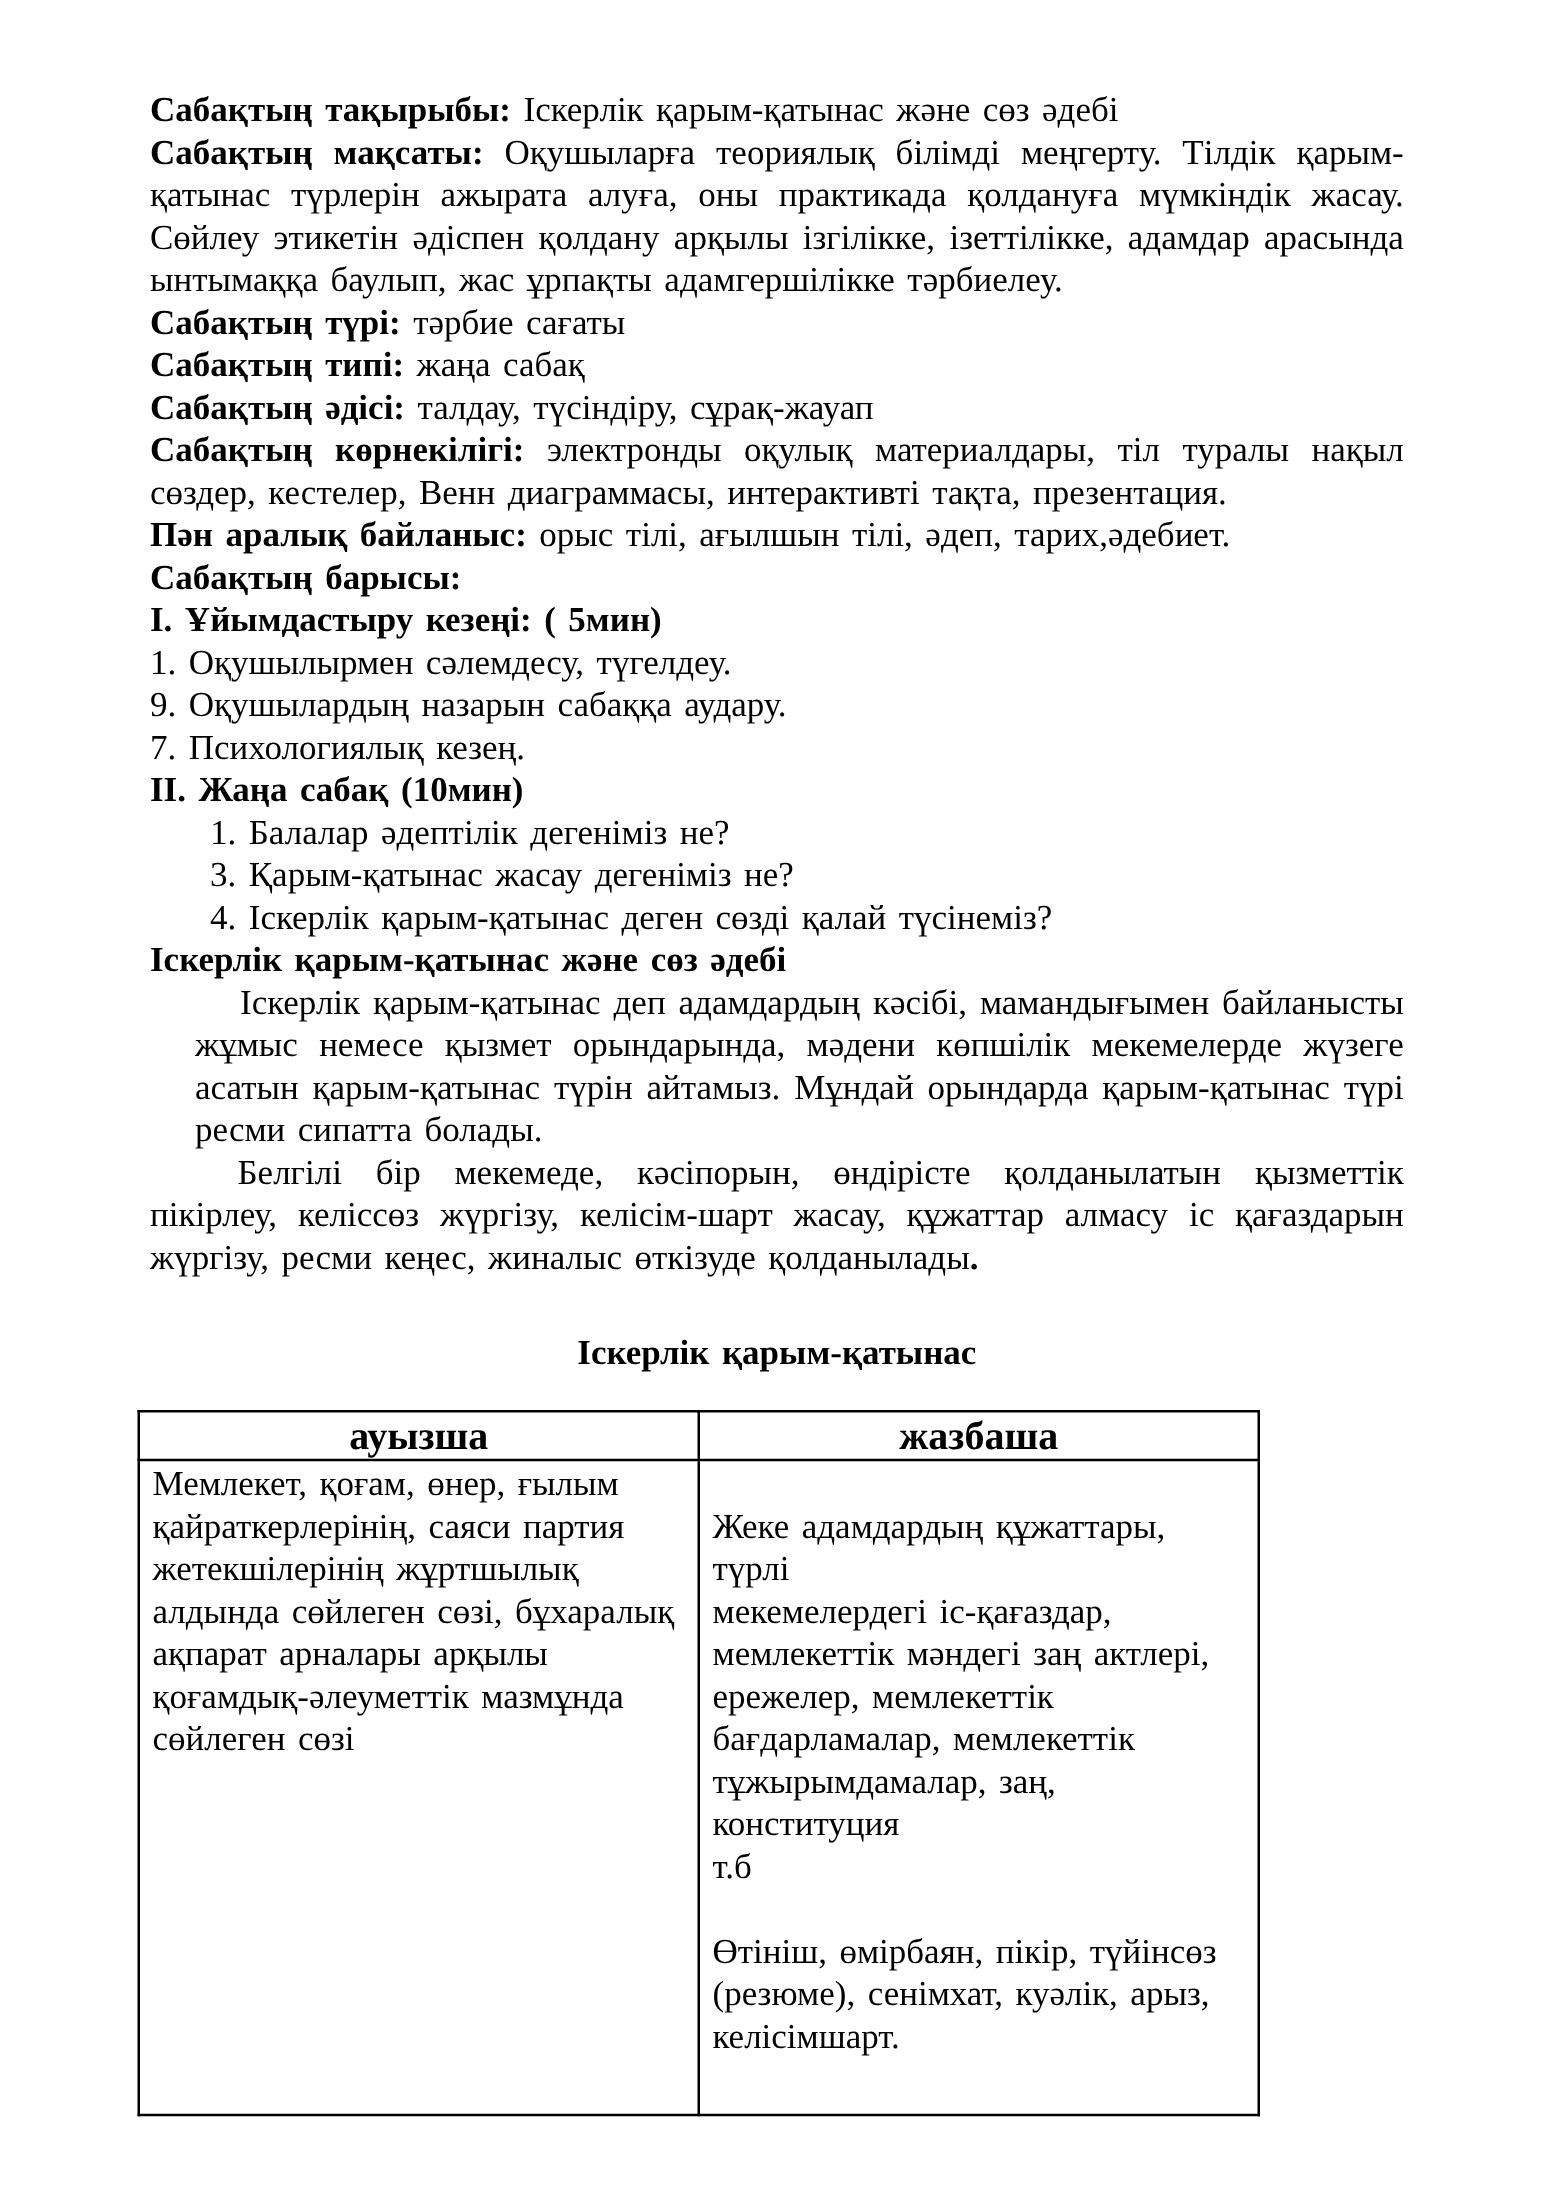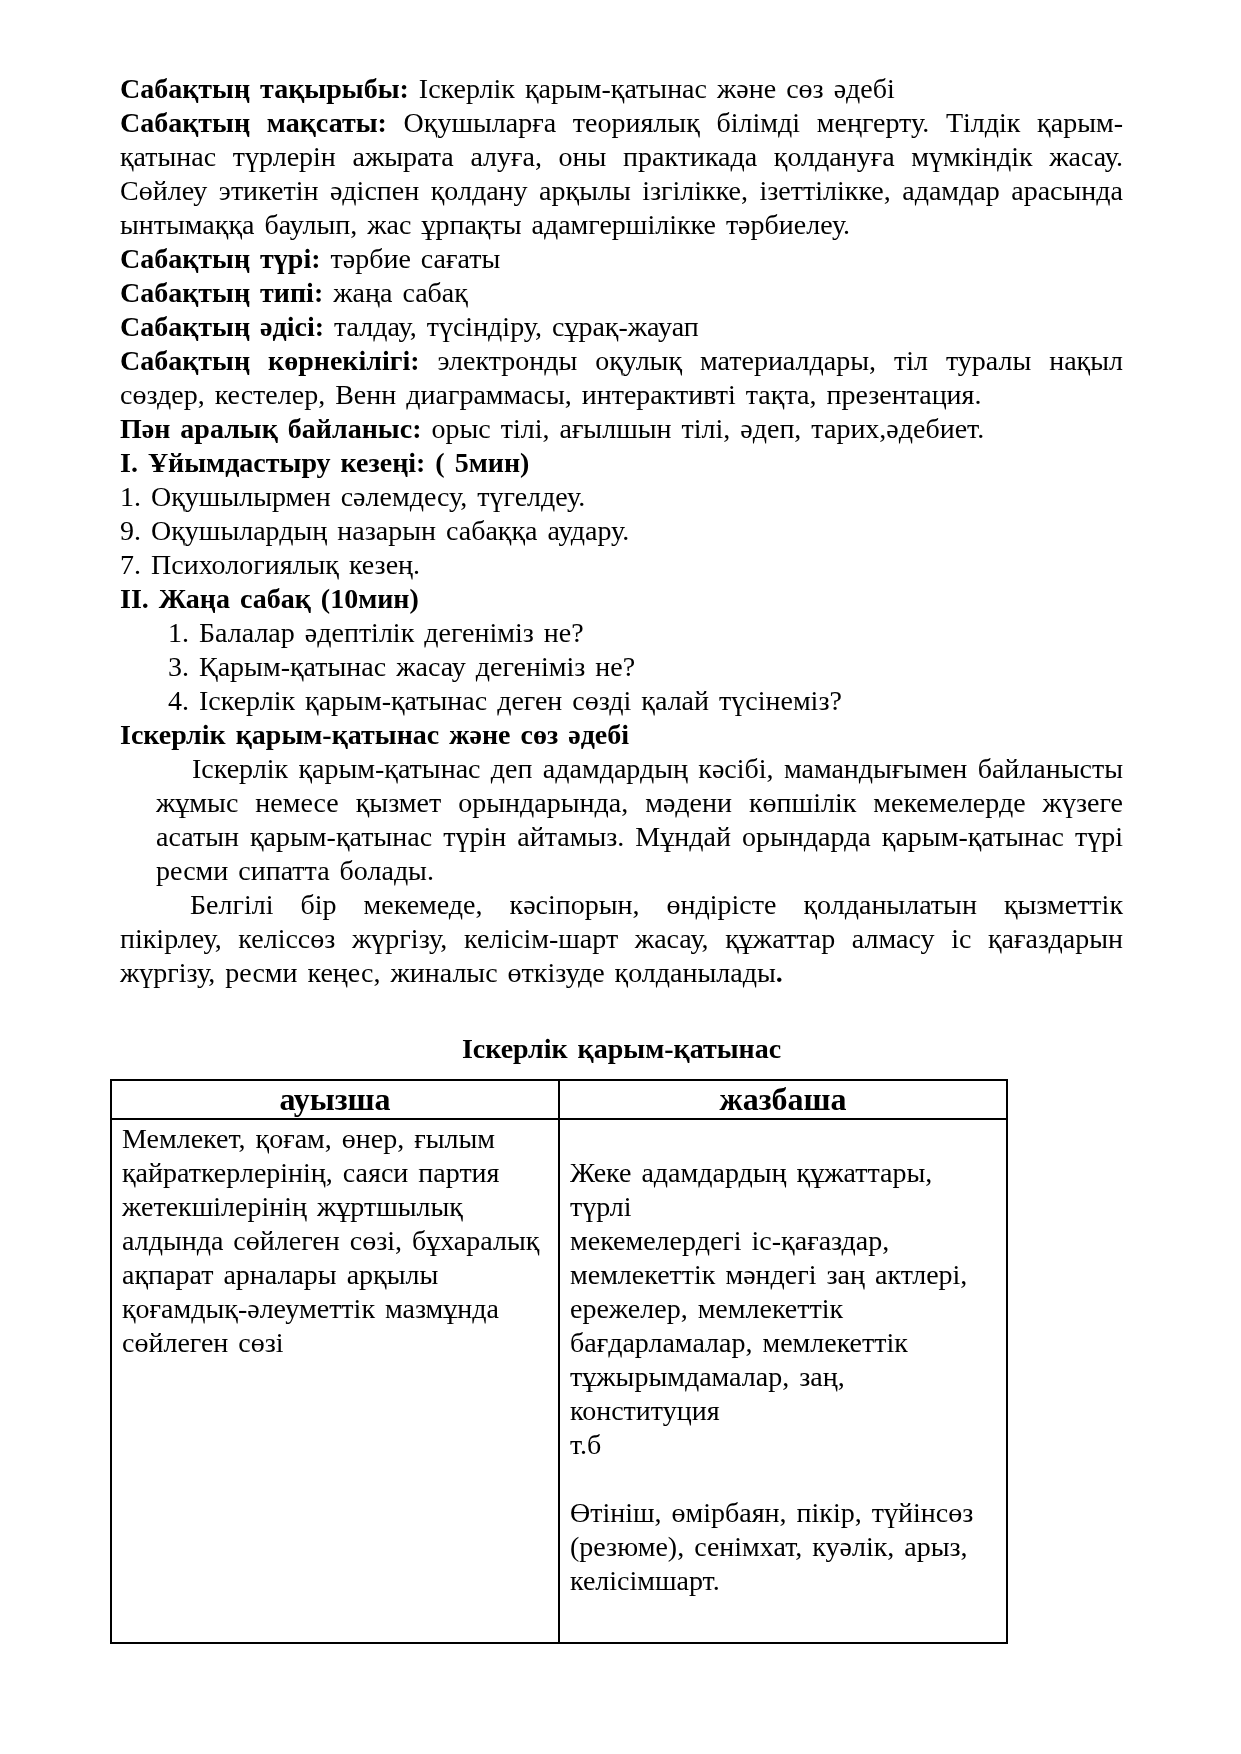--- a/index.html
+++ b/index.html
@@ -21,21 +21,21 @@
   .para { text-align: justify; }
   .bold { font-weight: bold; }
   .lbl { font-weight: bold; }
   .indent-q { padding-left: 48px; }
   .body1 { margin-left: 36px; text-indent: 36px; }
   .body2 { text-indent: 70px; }
   .table-title {
     text-align: center;
     font-weight: bold;
     margin-top: 42px;
-    margin-bottom: 13px;
+    margin-bottom: 28px;
   }
   table.tbl {
     border-collapse: collapse;
     width: 898px;
     margin-left: -10px;
     table-layout: fixed;
   }
   table.tbl th, table.tbl td {
     border: 2px solid #000000;
   }
@@ -65,20 +65,21 @@
   <p class="para"><b class="lbl">Сабақтың түрі:</b><span> тәрбие сағаты</span></p>
 
   <p class="para"><b class="lbl">Сабақтың типі:</b><span> жаңа сабақ</span></p>
 
   <p class="para"><b class="lbl">Сабақтың әдісі:</b><span> талдау, түсіндіру, сұрақ-жауап</span></p>
 
   <p class="para"><b class="lbl">Сабақтың көрнекілігі:</b><span> электронды оқулық материалдары, тіл туралы нақыл сөздер, кестелер, Венн диаграммасы, интерактивті тақта, презентация.</span></p>
 
   <p class="para"><b class="lbl">Пән аралық байланыс:</b><span> орыс тілі, ағылшын тілі, әдеп, тарих,әдебиет.</span></p>
 
+  <p class="para bold">Сабақтың барысы:</p>
 
   <p class="para bold">I. Ұйымдастыру кезеңі:    ( 5мин)</p>
 
   <p class="para">1. Оқушылырмен сәлемдесу, түгелдеу.</p>
   <p class="para">9. Оқушылардың назарын сабаққа аудару.</p>
   <p class="para">7. Психологиялық кезең.</p>
 
   <p class="para bold">II. Жаңа сабақ (10мин)</p>
 
   <p class="para indent-q">1. Балалар әдептілік дегеніміз не?</p>

